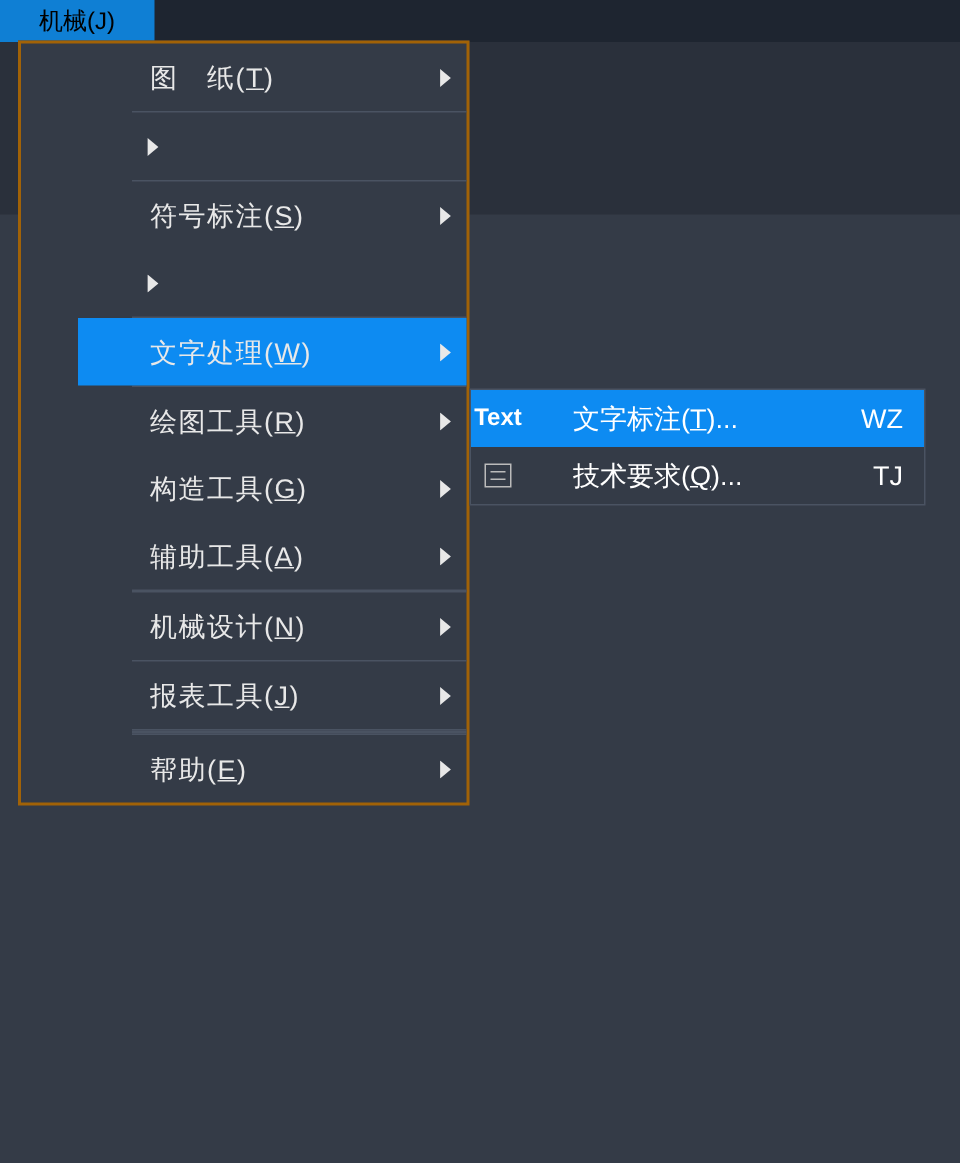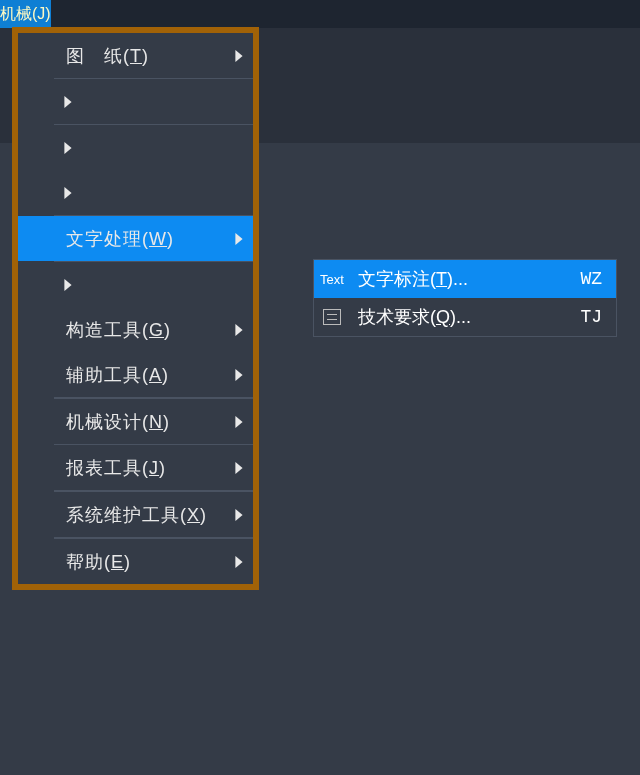--- a/index.html
+++ b/index.html
@@ -18,41 +18,42 @@
       position: relative;
     }
     .top-bar {
       height: 28px;
       background: #1e2530;
       display: flex;
       align-items: stretch;
     }
     .menu-tab {
       background: #0f7fd4;
-      color: #fef9c3;
-      padding: 2px 0;
+      color: #000000;
+      padding: 2px 26px;
       display: flex;
       align-items: center;
       font-size: 16px;
     }
     .bg-panel {
       position: absolute;
       top: 28px;
       left: 0;
       width: 640px;
       height: 115px;
       background: #2a303b;
     }
     .main-menu {
       position: absolute;
       top: 27px;
       left: 12px;
-      width: 247px;
+      width: 301px;
       background: #343b47;
-      border: 6px solid #a16207;
+      border: 2px solid #a16207;
+      padding-left: 38px;
     }
     .menu-item {
       display: flex;
       align-items: center;
       height: 45px;
       position: relative;
       cursor: default;
     }
     .menu-item.highlighted {
       background: #0d8bf2;
@@ -109,30 +110,31 @@
       height: 100%;
       display: flex;
       align-items: center;
       justify-content: center;
       flex-shrink: 0;
     }
     .sub-label {
       flex: 1;
       padding-left: 8px;
       color: #fff;
+      margin-left: 24px;
     }
     .sub-shortcut {
       padding-right: 14px;
       color: #fff;
-      font-family: Liberation Mono, monospace;
+      font-family: Liberation Sans, sans-serif;
     }
     .text-icon {
-      font-size: 13px;
+      font-size: 16px;
       color: #0d8bf2;
-      font-weight: normal;
+      font-weight: bold;
       font-family: Arial;
       background:#fff;
       padding:0;
       line-height:1;
     }
     .sub-item.highlighted .text-icon{
       background: transparent;
       color:#fff;
     }
     .rect-icon {
@@ -179,20 +181,21 @@
       <div class="icon-col"></div>
       <div class="arrow-col">
         <svg viewBox="0 0 6 10">
           <path d="M0 0 L6 5 L0 10 Z" fill="currentColor"></path>
         </svg>
       </div>
     </div>
     <div class="separator"></div>
     <div class="menu-item">
       <div class="icon-col"></div>
+      <div class="label-col">符号标注(<span class="hotkey">S</span>)</div>
       <div class="arrow-col">
         <svg viewBox="0 0 6 10">
           <path d="M0 0 L6 5 L0 10 Z" fill="currentColor"></path>
         </svg>
       </div>
     </div>
     <div class="menu-item">
       <div class="icon-col"></div>
       <div class="arrow-col">
         <svg viewBox="0 0 6 10">
@@ -206,20 +209,21 @@
       <div class="label-col">文字处理(<span class="hotkey">W</span>)</div>
       <div class="arrow-col">
         <svg viewBox="0 0 6 10">
           <path d="M0 0 L6 5 L0 10 Z" fill="currentColor"></path>
         </svg>
       </div>
     </div>
     <div class="separator"></div>
     <div class="menu-item">
       <div class="icon-col"></div>
+      <div class="label-col">绘图工具(<span class="hotkey">R</span>)</div>
       <div class="arrow-col">
         <svg viewBox="0 0 6 10">
           <path d="M0 0 L6 5 L0 10 Z" fill="currentColor"></path>
         </svg>
       </div>
     </div>
     <div class="menu-item">
       <div class="icon-col"></div>
       <div class="label-col">构造工具(<span class="hotkey">G</span>)</div>
       <div class="arrow-col">
@@ -253,29 +257,20 @@
       <div class="icon-col"></div>
       <div class="label-col">报表工具(<span class="hotkey">J</span>)</div>
       <div class="arrow-col">
         <svg viewBox="0 0 6 10">
           <path d="M0 0 L6 5 L0 10 Z" fill="currentColor"></path>
         </svg>
       </div>
     </div>
     <div class="separator"></div>
     <div class="separator"></div>
-    <div class="menu-item">
-      <div class="icon-col"></div>
-      <div class="label-col">系统维护工具(<span class="hotkey">X</span>)</div>
-      <div class="arrow-col">
-        <svg viewBox="0 0 6 10">
-          <path d="M0 0 L6 5 L0 10 Z" fill="currentColor"></path>
-        </svg>
-      </div>
-    </div>
     <div class="separator"></div>
     <div class="separator"></div>
     <div class="menu-item">
       <div class="icon-col"></div>
       <div class="label-col">帮助(<span class="hotkey">E</span>)</div>
       <div class="arrow-col">
         <svg viewBox="0 0 6 10">
           <path d="M0 0 L6 5 L0 10 Z" fill="currentColor"></path>
         </svg>
       </div>

